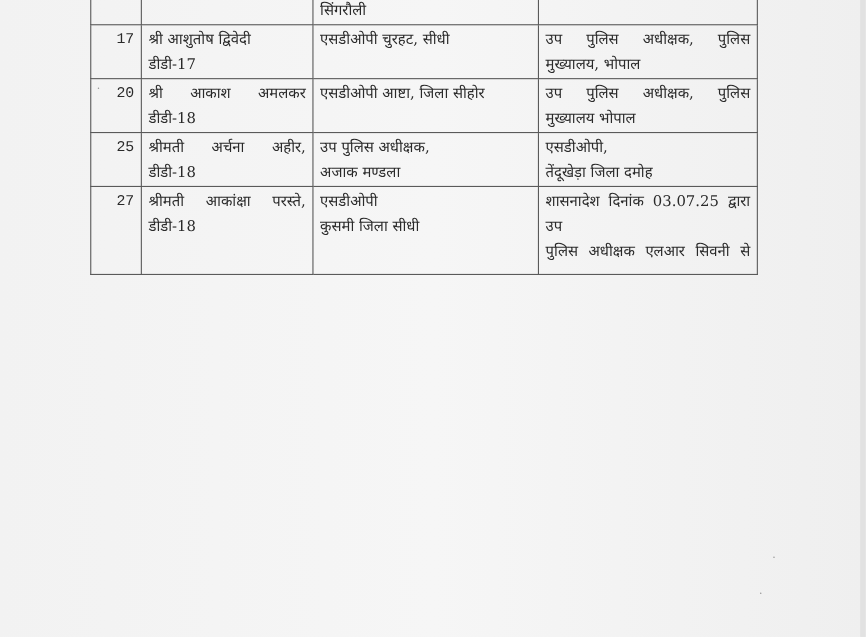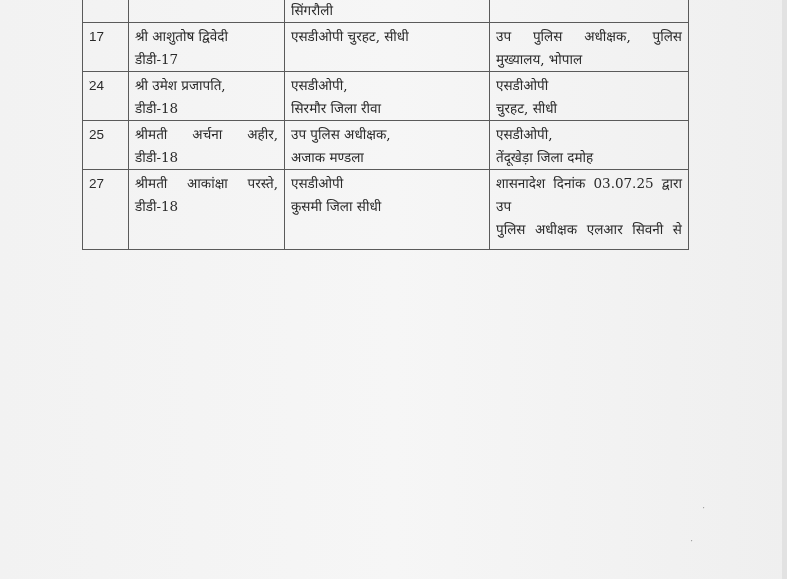--- a/index.html
+++ b/index.html
@@ -25,21 +25,21 @@
       width: 606px;
     }
     table.roster td {
       border: 1.3px solid #5a5a5a;
       vertical-align: top;
       font-size: 13.5px;
       line-height: 23px;
       padding: 2px 6px 0 6px;
       overflow: hidden;
     }
-    td.sno { text-align: left; font-family: Liberation Sans, sans-serif; font-size: 15px; }
+    td.sno { text-align: right; font-family: Liberation Mono, monospace; font-size: 15px; }
     td.name, td.from, td.to { text-align: left; }
     td.justify { text-align: justify; text-align-last: left; }
     td.note { font-size: 12.5px; line-height: 20px; text-align: justify; text-align-last: justify; }
     col.c1 { width: 46px; }
     col.c2 { width: 156px; }
     col.c3 { width: 205px; }
     col.c4 { width: 199px; }
     .line { display: block; white-space: nowrap; }
     .dot { position: absolute; color: #999; font-size: 10px; }
   </style>
@@ -81,39 +81,38 @@
           <span class="line">एसडीओपी चुरहट, सीधी</span>
         </td>
         <td class="to justify">
           <span class="line" style="text-align:justify;text-align-last:justify;white-space:normal">उप पुलिस अधीक्षक, पुलिस</span>
           <span class="line">मुख्यालय, भोपाल</span>
         </td>
       </tr>
 
 
 
+      <tr style="height:48px">
+        <td class="sno">20</td>
+        <td class="name">
+          <span class="line" style="white-space:normal;text-align:justify;text-align-last:justify">श्री आकाश अमलकर</span>
+          <span class="line">डीडी-18</span>
+        </td>
+        <td class="from">
+          <span class="line">एसडीओपी आष्टा, जिला सीहोर</span>
+        </td>
+        <td class="to">
+          <span class="line" style="text-align:justify;text-align-last:justify;white-space:normal">उप पुलिस अधीक्षक, पुलिस</span>
+          <span class="line">मुख्यालय भोपाल</span>
+        </td>
+      </tr>
 
 
 
 
-      <tr style="height:48px">
-        <td class="sno">24</td>
-        <td class="name">
-          <span class="line">श्री उमेश प्रजापति,</span>
-          <span class="line">डीडी-18</span>
-        </td>
-        <td class="from">
-          <span class="line">एसडीओपी,</span>
-          <span class="line">सिरमौर जिला रीवा</span>
-        </td>
-        <td class="to">
-          <span class="line">एसडीओपी</span>
-          <span class="line">चुरहट, सीधी</span>
-        </td>
-      </tr>
 
       <tr style="height:48px">
         <td class="sno">25</td>
         <td class="name">
           <span class="line" style="white-space:normal;text-align:justify;text-align-last:justify">श्रीमती अर्चना अहीर,</span>
           <span class="line">डीडी-18</span>
         </td>
         <td class="from">
           <span class="line">उप पुलिस अधीक्षक,</span>
           <span class="line">अजाक मण्डला</span>

